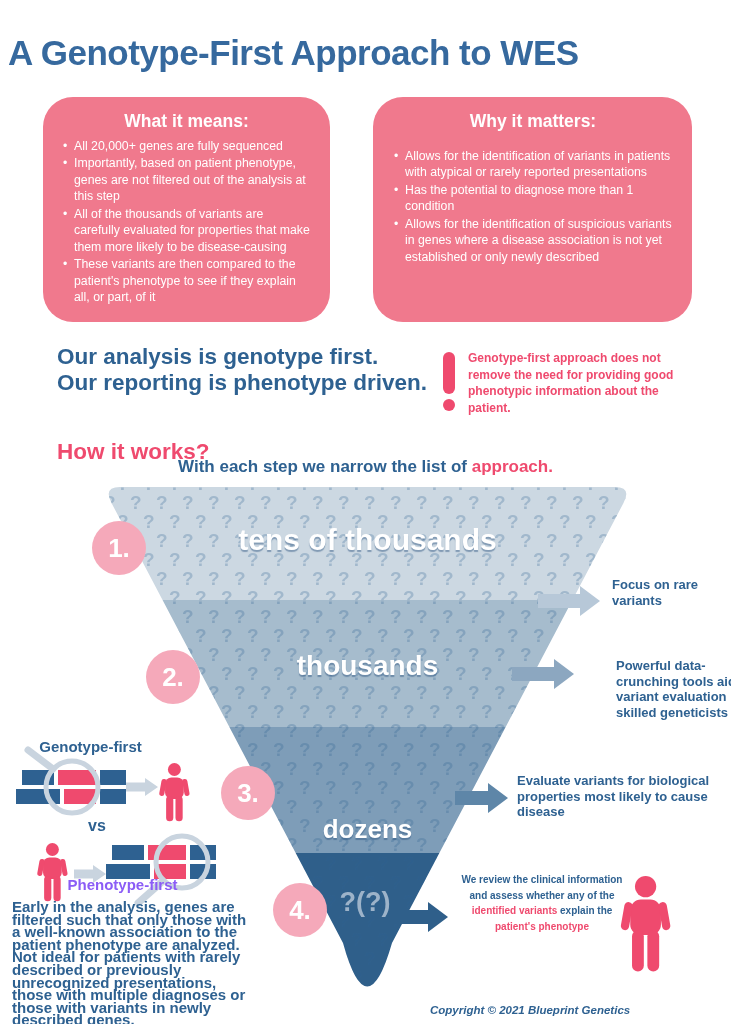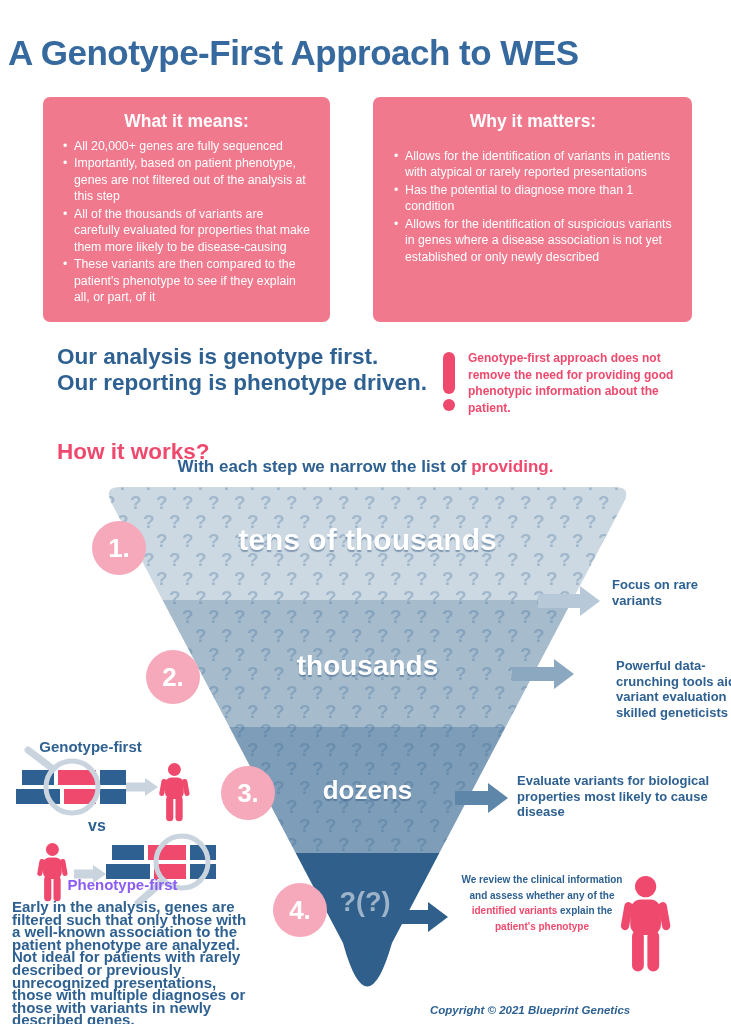--- a/index.html
+++ b/index.html
@@ -3,21 +3,21 @@
 <meta charset="utf-8">
 <style>
   html,body{margin:0;padding:0;background:#ffffff;}
   #page{position:relative;width:731px;height:1024px;background:#ffffff;overflow:hidden;
         font-family:"Liberation Sans",sans-serif;}
   .abs{position:absolute;}
   .pink{color:#EF4A6E;}
   
   #main-title{left:8px;top:10px;width:716px;font-size:35px;font-weight:bold;color:#36699E;letter-spacing:-0.5px;}
   
-  .pinkbox{background:#F0798D;border-radius:7px;color:#fff;box-sizing:border-box;padding:12px 20px 10px 20px;}
+  .pinkbox{background:#F0798D;border-radius:30px;color:#fff;box-sizing:border-box;padding:12px 20px 10px 20px;}
   #box-what{left:43px;top:97px;width:287px;height:225px;}
   #box-why{left:373px;top:97px;width:319px;height:225px;padding-left:21px;}
   .pinkbox h2{margin:2px 0 6px 0;text-align:center;font-size:17.5px;font-weight:bold;}
   #box-why h2{margin-bottom:16px;}
   .pinkbox ul{margin:0;padding:0;list-style:none;font-size:12.3px;line-height:1.34;font-weight:500;}
   .pinkbox li{position:relative;padding-left:11px;margin-bottom:1px;}
   .pinkbox li::before{content:"\2022";position:absolute;left:0;top:0;}
   
   #statement{left:57px;top:344px;width:380px;font-size:22.5px;font-weight:bold;line-height:26px;color:#2E6191;}
   #statement .pink{color:#EF4A6E;margin-top:43px;}
@@ -26,21 +26,21 @@
   #warn-dot{left:443px;top:399px;width:12px;height:12px;border-radius:50%;background:#EF4A6E;}
   #warn-text{left:468px;top:350px;width:206px;font-size:12px;font-weight:bold;color:#EF4A6E;line-height:16.5px;}
   
   #funnel-heading{left:0;top:457px;width:731px;text-align:center;font-size:17px;font-weight:bold;color:#2E6191;}
   #funnel-heading .pink{color:#EF4A6E;}
   
   .tier-label{left:103px;width:529px;text-align:center;color:#ffffff;font-weight:bold;
               text-shadow:0 2px 1px rgba(40,80,125,.45);}
   #tier1-label{top:523px;font-size:30px;}
   #tier2-label{top:650px;font-size:28px;}
-  #tier3-label{top:775px;font-size:26px;}
+  #tier3-label{top:814px;font-size:26px;}
   #tier4-label{left:280px;width:170px;top:887px;font-size:27px;color:#9DB3C9;text-shadow:none;text-align:center;}
   
   .step-circle{width:54px;height:54px;border-radius:50%;background:#F5A9BA;color:#ffffff;
                font-size:26px;font-weight:bold;display:flex;align-items:center;justify-content:center;}
   #circle1{left:92px;top:521px;}
   #circle2{left:146px;top:650px;}
   #circle3{left:221px;top:766px;}
   #circle4{left:273px;top:883px;}
   
   .note{font-size:13px;font-weight:bold;color:#2E6191;line-height:15.5px;}
@@ -154,21 +154,21 @@
     <div>Our analysis is genotype first.</div>
     <div>Our reporting is phenotype driven.</div>
     <div class="pink">How it works?</div>
   </div>
 
   <div class="abs" id="warn-bar"></div>
   <div class="abs" id="warn-dot"></div>
   <div class="abs" id="warn-text">Genotype-first approach does not remove the need for providing good phenotypic information about the patient.</div>
 
   <div class="abs" id="funnel-heading">
-    <span>With each step we narrow the list of </span><span class="pink">providing.</span>
+    <span>With each step we narrow the list of </span><span class="pink">approach.</span>
   </div>
 
   <div class="abs tier-label" id="tier1-label">tens of thousands</div>
   <div class="abs tier-label" id="tier2-label">thousands</div>
   <div class="abs tier-label" id="tier3-label">dozens</div>
   <div class="abs tier-label" id="tier4-label">?(?)</div>
 
   <div class="abs step-circle" id="circle1">1.</div>
   <div class="abs step-circle" id="circle2">2.</div>
   <div class="abs step-circle" id="circle3">3.</div>

